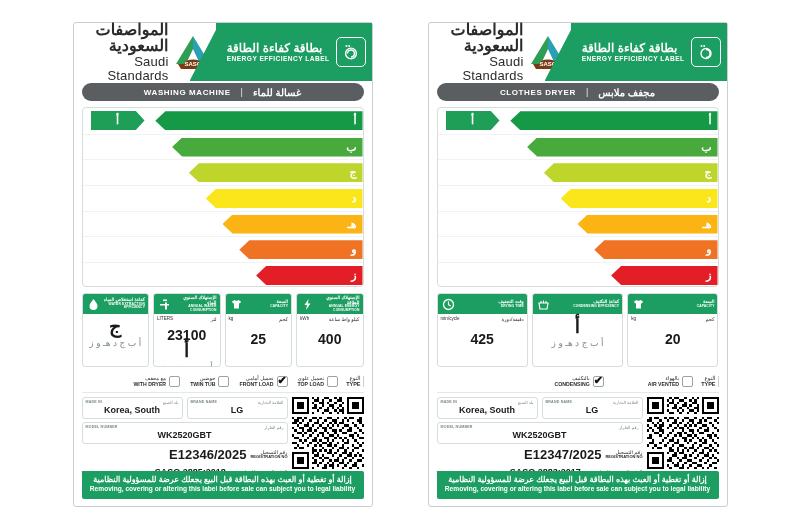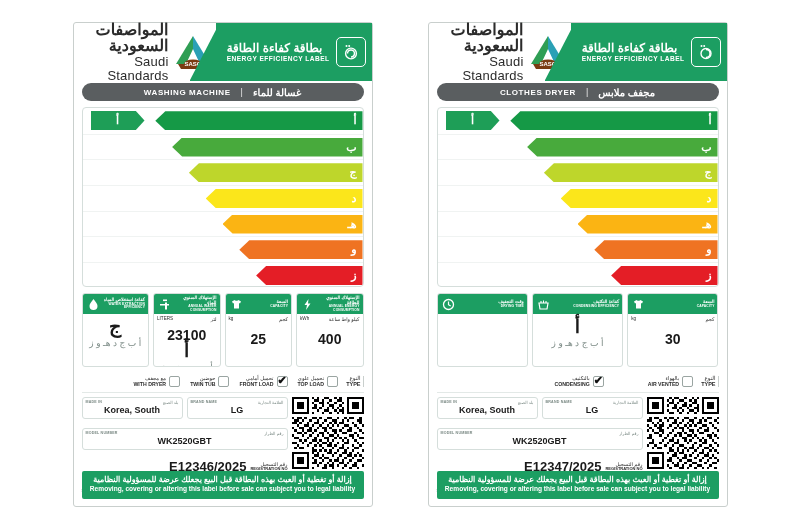--- a/index.html
+++ b/index.html
@@ -110,21 +110,21 @@
   .chk-box {
     width: 11px; height: 11px; border: 1px solid #9aa5a2; border-radius: 2px; background:#fff;
     position: relative; flex: 0 0 11px;
   }
   .chk-box.checked:after {
     content: "✔"; position: absolute; left: 0px; top: -3px; font-size: 11px; color: #111; font-weight: 700;
   }
 
   
   .ident { margin: 4px 8px 0 8px; display: flex; gap: 4px; }
-  .ident-left { flex: 1; display: flex; flex-direction: column; gap: 9px; }
+  .ident-left { flex: 1; display: flex; flex-direction: column; gap: 3px; }
   .idrow { display: flex; gap: 4px; }
   .idfield {
     flex: 1; border: 1px solid #d5dedb; border-radius: 3px; height: 22px;
     position: relative; background: #fff;
   }
   .idf-en { position: absolute; left: 3px; top: 2px; font-size: 3.6px; font-weight: 700; color: #7b8a85; letter-spacing:.2px; }
   .idf-ar { position: absolute; right: 3px; top: 2px; font-size: 4.2px; color: #7b8a85; }
   .idf-val { position: absolute; left: 0; right: 0; top: 7px; text-align: center; font-size: 9px; font-weight: 700; color: #1a1a1a; }
   .regrow { display: flex; align-items: center; justify-content: flex-end; gap: 4px; height: 15px; }
   .reg-lbl { text-align: right; line-height: 1.0; }
@@ -717,20 +717,27 @@
             <svg width="13" height="13" viewBox="0 0 13 13">
                 <circle cx="6.5" cy="6.5" r="5" fill="none" stroke="#fff" stroke-width="1.3"></circle>
                 <path d="M6.5 3.5v3.2l2.2 1.3" fill="none" stroke="#fff" stroke-width="1.2"></path>
               </svg>
           </span>
           <span class="m-head-txt">
             <span class="m-ar">وقت التجفيف</span>
             <span class="m-en">DRYING TIME</span>
           </span>
         </div>
+        <div class="m-body">
+          <div class="m-units">
+              <span>min/cycle</span>
+              <span class="u-ar">دقيقة/دورة</span>
+            </div>
+          <div class="m-val">425</div>
+        </div>
       </div>
 
       <div class="metric">
         <div class="m-head">
           <span class="m-ico">
             <svg width="13" height="13" viewBox="0 0 13 13">
                 <path d="M2 5h9l-1 6H3z" fill="none" stroke="#fff" stroke-width="1.2"></path>
                 <path d="M4 5V3M6.5 5V2.5M9 5V3" stroke="#fff" stroke-width="1.1"></path>
               </svg>
           </span>
@@ -759,21 +766,21 @@
           <span class="m-head-txt">
             <span class="m-ar">السعة</span>
             <span class="m-en">CAPACITY</span>
           </span>
         </div>
         <div class="m-body">
           <div class="m-units">
               <span>kg</span>
               <span class="u-ar">كجم</span>
             </div>
-          <div class="m-val">30</div>
+          <div class="m-val">20</div>
         </div>
       </div>
 
     </div>
 
     <div class="typerow">
       <div class="tr-label">
         <span class="ar">النوع</span>
         <span class="en">TYPE</span>
       </div>

